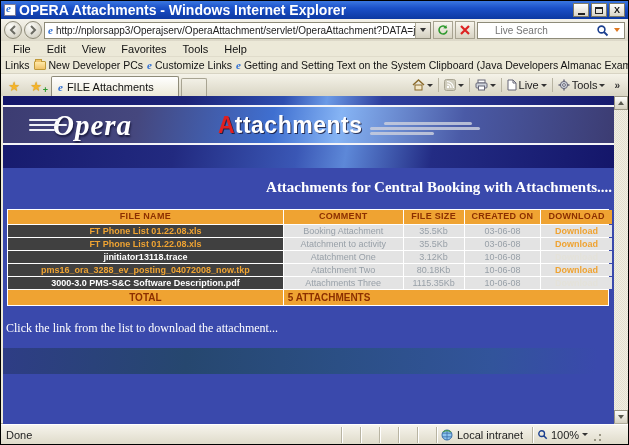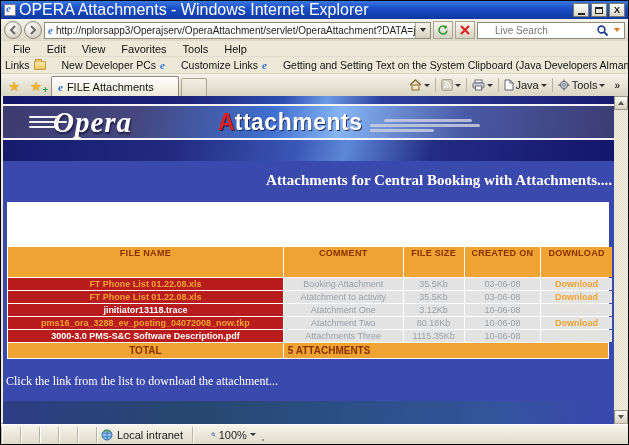--- a/index.html
+++ b/index.html
@@ -4,21 +4,21 @@
 <style>
   * { box-sizing: border-box; margin: 0; padding: 0; }
   html,body { width:629px; height:445px; }
   body { font-family:"Liberation Sans", sans-serif; background:#000; }
   .window { width:629px; height:445px; border:1px solid #000; background:#ece9d8; display:flex; flex-direction:column; }
 
   
   .titlebar { height:18px; background:linear-gradient(#3a76e0,#1b50c8 40%,#0c39a2); display:flex; align-items:center; padding:0 3px; flex:0 0 auto; }
   .ie-doc-ico { width:12px; height:12px; background:#fff; border:1px solid #7a7a9a; position:relative; margin-right:3px; }
   .ie-doc-ico span { position:absolute; left:1px; top:-3px; color:#2f6fd4; font:italic bold 11px "Liberation Serif",serif; }
-  .title-text { color:#fff; font-weight:normal; font-size:16px; flex:1; white-space:nowrap; overflow:hidden; }
+  .title-text { color:#fff; font-weight:bold; font-size:14px; flex:1; white-space:nowrap; overflow:hidden; }
   .winbtn { width:16px; height:14px; margin-left:2px; background:linear-gradient(#ffffff,#d8d4c6); border:1px solid #7d7a66; display:flex; align-items:center; justify-content:center; }
   .g-min { width:7px; height:2px; background:#222; margin-top:7px; }
   .g-max { width:8px; height:7px; border:1px solid #222; border-top-width:2px; }
   .g-close { font:bold 9px "Liberation Sans",sans-serif; color:#111; line-height:1; }
 
   
   .addr-row { height:22px; background:linear-gradient(#f4f2ea,#dcd8c8); display:flex; align-items:center; padding:0 3px; gap:2px; flex:0 0 auto; }
   .nav-circle { width:18px; height:18px; border-radius:50%; border:1px solid #8e8b79; background:radial-gradient(circle at 35% 30%,#fdfdfa,#c9c5b5); display:flex; align-items:center; justify-content:center; flex:0 0 auto; }
   .addr-field { flex:1; height:17px; background:#fff; border:1px solid #8e8b79; display:flex; align-items:center; overflow:hidden; }
   .addr-field .e-ico { flex:0 0 auto; margin:0 3px; }
@@ -31,21 +31,21 @@
   .e-ico { color:#2f6fd4; font:italic bold 11px "Liberation Serif",serif; }
 
   
   .menu-row { height:16px; background:#ece9d8; display:flex; align-items:center; padding-left:4px; border-bottom:1px solid #e0dccb; flex:0 0 auto; }
   .menu-item { font-size:11px; color:#111; padding:0 8px;text-align:center; }
 
   
   .links-row { height:17px; background:#ece9d8; display:flex; align-items:center; padding-left:4px; gap:4px; border-bottom:1px solid #d8d4c4; font-size:10.5px; color:#111; flex:0 0 auto; white-space:nowrap; overflow:hidden; }
   .folder-ico { width:12px; height:9px; background:linear-gradient(#ffe9a8,#f0c36a); border:1px solid #c09a3a; border-radius:1px; position:relative; }
   .folder-ico:before { content:""; position:absolute; top:-3px; left:0; width:5px; height:2px; background:#f0c36a; border:1px solid #c09a3a; border-bottom:0; }
-  .link-item { display:flex; align-items:center; gap:16px; }
+  .link-item { display:flex; align-items:center; gap:3px; }
   .chev { margin-left:auto; padding:0 4px; font-weight:bold; color:#333; font-size:10px; }
 
   
   .tab-row { height:22px; background:linear-gradient(#f5f3e9,#d9d5c4); display:flex; align-items:flex-end; padding:0 2px; flex:0 0 auto; }
   .fav-btn { width:22px; height:19px; display:flex; align-items:center; justify-content:center; border:1px solid transparent; }
   .star { color:#f4b42a; font-size:13px; text-shadow:0 0 1px #b47d10; line-height:1; }
   .star-add { position:relative; }
   .star-add .plus { position:absolute; right:-2px; bottom:0px; color:#2f9a2f; font:bold 9px "Liberation Sans",sans-serif; }
   .tab { height:20px; min-width:128px; background:linear-gradient(#ffffff,#ece9d8); border:1px solid #8e8b79; border-bottom:0; border-radius:2px 2px 0 0; display:flex; align-items:center; padding:0 6px; gap:4px; margin-left:4px; }
   .tab-label { font-size:11px; color:#111; white-space:nowrap; }
@@ -68,23 +68,23 @@
   .att-wrap { display:flex; align-items:center; margin-left:86px; }
   .att-a { font:bold 23px "Liberation Sans",sans-serif; color:#e02020; text-shadow:1px 1px 0 rgba(20,20,50,.8); }
   .att-rest { font:bold 23px "Liberation Sans",sans-serif; color:#fff; text-shadow:1px 1px 0 rgba(20,20,50,.8); letter-spacing:0.5px; }
   .speed-r { display:flex; flex-direction:column; gap:2px; margin-left:8px; margin-top:6px; }
   .speed-r i { display:block; height:3px; border-radius:2px; background:#c9cedd; opacity:.85; }
 
   .page-heading { font:bold 15px "Liberation Serif",serif; color:#fff; padding:11px 2px 0 3px;text-align:right; }
 
   .tbl-wrap { margin:13px 5px 0 4px; background:#fff; border:1px solid #fff; }
   .t-grid { display:grid; grid-template-columns:45.8% 19.8% 10% 12.6% 11.8%; gap:1px; background:#fff; }
-  .t-head { background:#efa332; color:#8c2f00; font:bold 9px "Liberation Sans",sans-serif; text-align:center; height:30px; line-height:13px; letter-spacing:.3px;margin-top:44px; }
+  .t-head { background:#efa332; color:#8c2f00; font:bold 9px "Liberation Sans",sans-serif; text-align:center; height:14px; line-height:13px; letter-spacing:.3px; }
   .t-cell { height:12px; line-height:12px; font-size:9px; text-align:center; background:#e3e3e3; color:#98a0a8; overflow:hidden; white-space:nowrap; }
-  .t-fn { background:#b91c1c; font-weight:bold;text-align:center; }
+  .t-fn { background:#404040; font-weight:bold;text-align:center; }
   .fn-link { color:#efa332; }
   .fn-white { color:#ffffff; }
   .dl-link { color:#efa332; font-weight:bold; }
   .dl-pale { color:#e4e2da; font-weight:bold; }
   .t-total { display:grid; grid-template-columns:45.8% 1fr; gap:1px; background:#fff; margin-top:1px;border-radius:6px; }
   .tot-cell { background:#efa332; color:#8c2f00; font:bold 10px "Liberation Sans",sans-serif; height:15px; line-height:15px; }
   .tot-label { text-align:center; }
   .tot-value { text-align:left; padding-left:4px; }
 
   .page-note { font:12px "Liberation Serif",serif; color:#fff; margin:15px 0 0 3px; }
@@ -97,21 +97,21 @@
   .sc-track { flex:1; }
   .tri-up-s { width:0; height:0; border-left:3px solid transparent; border-right:3px solid transparent; border-bottom:4px solid #5a5a50; }
   .tri-dn-s { width:0; height:0; border-left:3px solid transparent; border-right:3px solid transparent; border-top:4px solid #5a5a50; }
 
   
   .statusbar { height:20px; background:linear-gradient(#f6f4ec,#dfdbca); border-top:1px solid #fff; box-shadow:0 -1px 0 #b0ac9a; display:flex; align-items:center; font-size:11px; color:#222; flex:0 0 auto; }
   .st-done { flex:1; padding-left:5px; }
   .st-pane { height:16px; border-left:1px solid #b8b4a2; box-shadow:inset 1px 0 0 #fff; }
   .st-sm { width:19px; }
   .st-zone { width:96px; display:flex; align-items:center; gap:4px; padding-left:4px; }
-  .st-zoom { width:72px; display:flex; align-items:center; gap:3px; padding-left:18px; }
+  .st-zoom { width:96px; display:flex; align-items:center; gap:3px; padding-left:4px; }
   .grip { width:12px; height:16px; background:
      radial-gradient(circle at 9px 13px,#9a9684 1px, transparent 1.2px),
      radial-gradient(circle at 9px 8px,#9a9684 1px, transparent 1.2px),
      radial-gradient(circle at 4px 13px,#9a9684 1px, transparent 1.2px); }
   svg { display:block; }
 </style>
 </head>
 <body>
 
 <div class="window">
@@ -237,21 +237,21 @@
           <rect x="3.5" y="7" width="6" height="4" fill="#fff" stroke="#667"></rect>
         </svg>
         <span class="tri-down" style="border-top-width:3px"></span>
       </span>
       <span class="sep-v"></span>
       <span class="tr-btn">
         <svg width="10" height="12" viewBox="0 0 10 12">
           <path d="M1 1 H6 L9 4 V11 H1 Z" fill="#fff" stroke="#667"></path>
           <path d="M6 1 V4 H9" fill="none" stroke="#667"></path>
         </svg>
-        <span>Java</span>
+        <span>Live</span>
         <span class="tri-down" style="border-top-width:3px"></span>
       </span>
       <span class="sep-v"></span>
       <span class="tr-btn">
         <svg width="12" height="12" viewBox="0 0 12 12">
           <circle cx="6" cy="6" r="3.6" fill="#cfd4dc" stroke="#667"></circle>
           <circle cx="6" cy="6" r="1.4" fill="#fff" stroke="#667"></circle>
           <path d="M6 0.5 V2.5 M6 9.5 V11.5 M0.5 6 H2.5 M9.5 6 H11.5" stroke="#667" stroke-width="1.4"></path>
         </svg>
         <span>Tools</span>
@@ -355,20 +355,21 @@
           <span class="tri-up-s"></span>
         </span>
       <span class="sc-track"></span>
       <span class="sc-btn">
           <span class="tri-dn-s"></span>
         </span>
     </div>
   </div>
 
   <div class="statusbar">
+    <span class="st-done">Done</span>
     <span class="st-pane st-sm"></span>
     <span class="st-pane st-sm"></span>
     <span class="st-pane st-sm"></span>
     <span class="st-pane st-sm"></span>
     <span class="st-pane st-sm"></span>
     <span class="st-pane st-zone">
       <svg width="12" height="12" viewBox="0 0 12 12">
         <circle cx="6" cy="6" r="5" fill="#8ec4ee" stroke="#3a6ea8"></circle>
         <path d="M6 1 V11 M1.2 4.2 H10.8 M1.2 7.8 H10.8" stroke="#3a6ea8" stroke-width="0.8" fill="none"></path>
         <path d="M2 3 a7 7 0 0 1 8 0" stroke="#4a9a4a" stroke-width="1.2" fill="none"></path>

